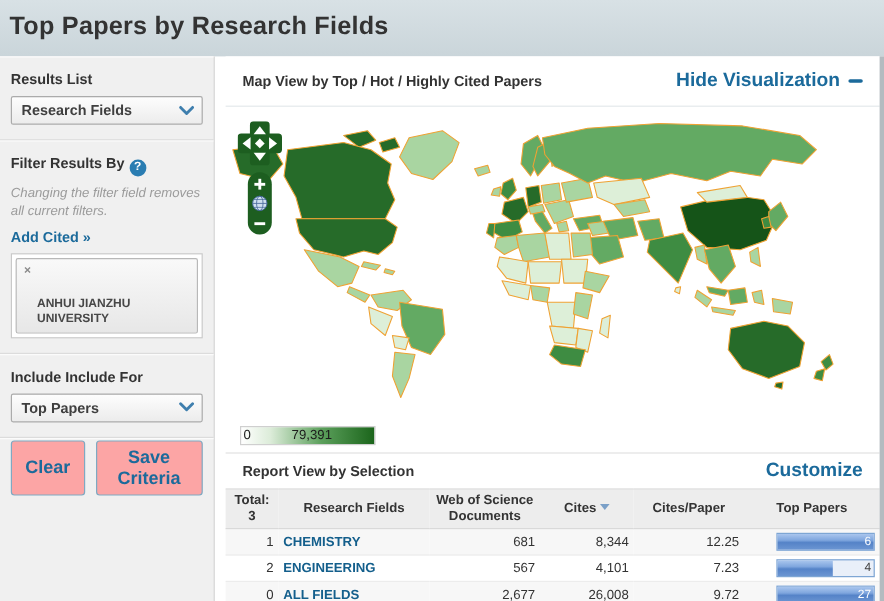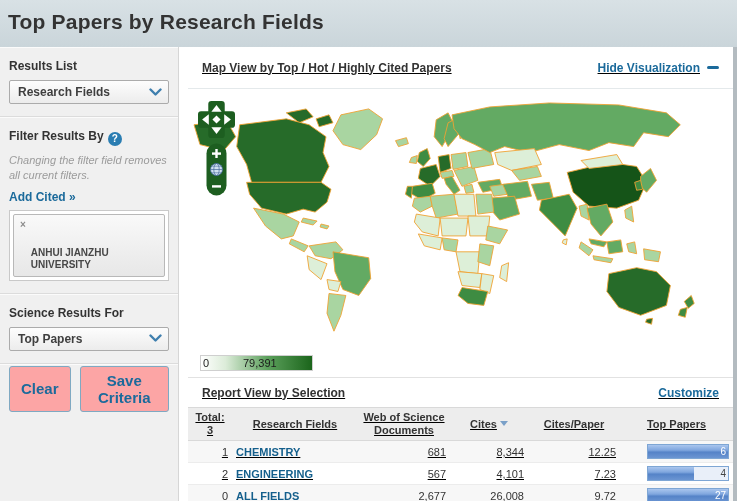--- a/index.html
+++ b/index.html
@@ -31,25 +31,25 @@
   .filter-listbox { background:#fff; border:1px solid #c9c9c9; padding:3px; }
   .filter-chip { background:linear-gradient(180deg,#f9f9f9,#e7e7e7); border:1px solid #b8b8b8;
     border-radius:2px; padding:4px 6px; display:flex; gap:5px; cursor:default; }
   .chip-x { color:#8b8b8b; font-size:10px; font-weight:bold; line-height:12px; cursor:pointer; }
   .chip-label { font-size:10px; font-weight:bold; color:#474747; line-height:1.25; max-width:120px;margin-top:28px; }
   .btn-row { display:flex; gap:9px; padding-top:2px; }
   .btn { background:#fca5a5; border:1px solid #7fa9c2; border-radius:3px; color:#1b6a9b;
     font-weight:bold; font-size:15px; padding:5px 11px; cursor:pointer; font-family:inherit; }
 
   
-  .main { position:absolute; left:188px; top:47px; width:545px; height:454px; background:#fff;text-decoration:underline; }
+  .main { position:absolute; left:188px; top:47px; width:545px; height:454px; background:#fff; }
   .panel-head { height:42px; display:flex; align-items:center; justify-content:space-between;
     padding:0 14px; border-bottom:1px solid #e4e9eb; }
   .panel-title { font-size:12px; font-weight:bold; color:#333; }
-  .blue-link { color:#1b6a9b; font-weight:bold; font-size:12px; text-decoration:none;
+  .blue-link { color:#1b6a9b; font-weight:bold; font-size:16px; text-decoration:none;
     display:flex; align-items:center; gap:7px; }
   .minus-ic { display:inline-block; width:12px; height:3px; background:#1b6a9b; border-radius:2px; }
 
   
   .map-region { position:relative; height:288px; overflow:hidden; }
   .map-svg { position:absolute; left:4px; top:6px; }
   .map-svg path { stroke:#efa233; stroke-width:0.9; stroke-linejoin:round; }
   .pan-ctl { position:absolute; left:10px; top:12px; cursor:pointer; }
   .zoom-ctl { position:absolute; left:18px; top:54px; cursor:pointer; }
   .scale { position:absolute; left:12px; bottom:6px; width:113px; height:16px;
@@ -113,21 +113,21 @@
     <a href="#" class="add-filter">Add Cited »</a>
     <div class="filter-listbox">
       <div class="filter-chip">
         <span class="chip-x">×</span>
         <span class="chip-label">ANHUI JIANZHU UNIVERSITY</span>
       </div>
     </div>
   </div>
 
   <div class="side-sec">
-    <div class="side-label">Science Results For</div>
+    <div class="side-label">Include Include For</div>
     <div class="select">
       <span class="sel-label">Top Papers</span>
       <svg viewBox="0 0 13 9">
           <path d="M1.5 1.5 L6.5 6.5 L11.5 1.5" fill="none" stroke="#3f7fae" stroke-width="2.4" stroke-linecap="round" stroke-linejoin="round"></path>
         </svg>
     </div>
   </div>
 
   <div class="side-sec btn-row" style="border-bottom:none">
     <button class="btn">Clear</button>

